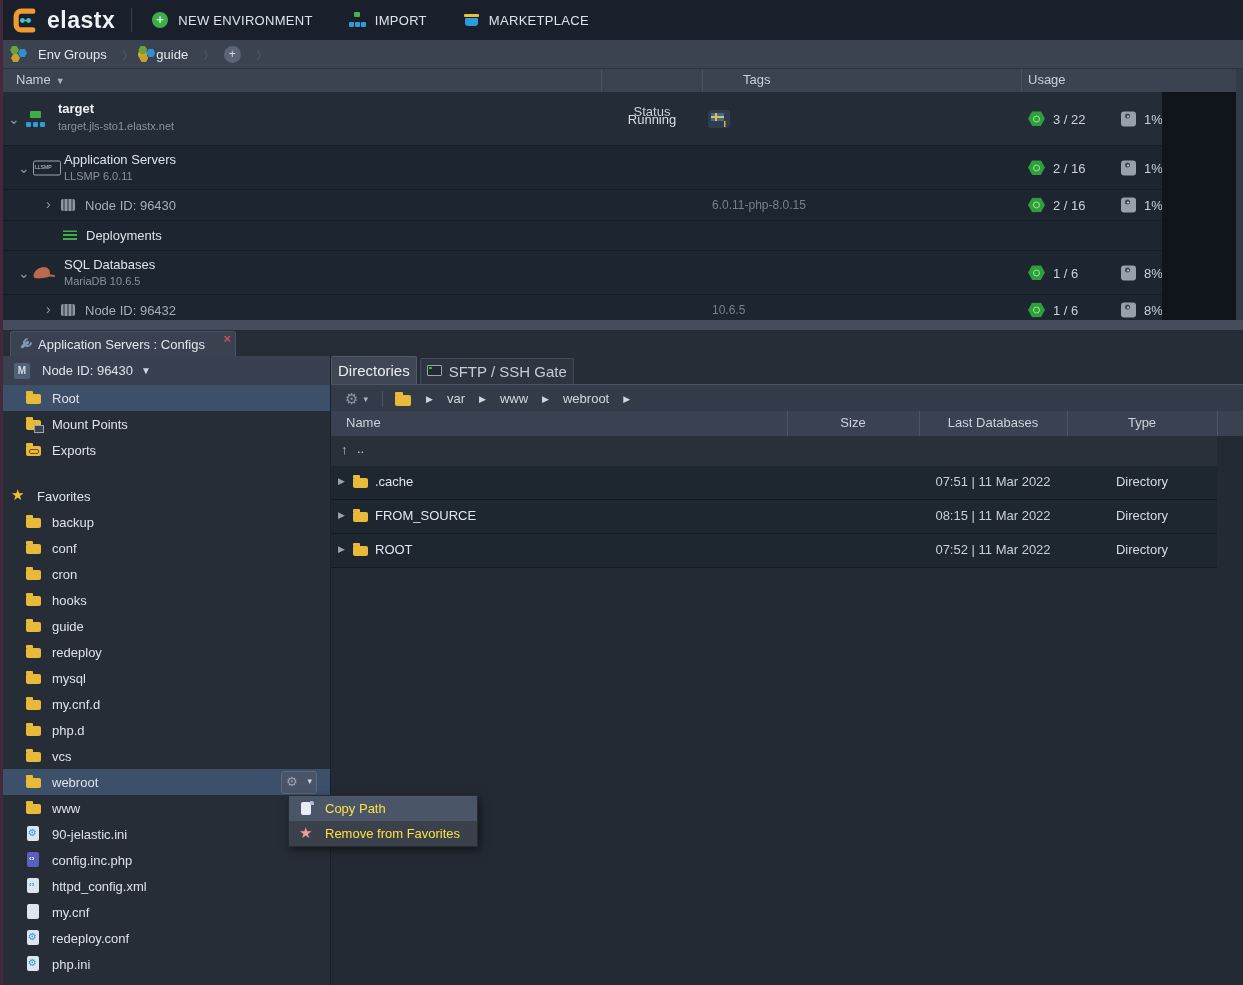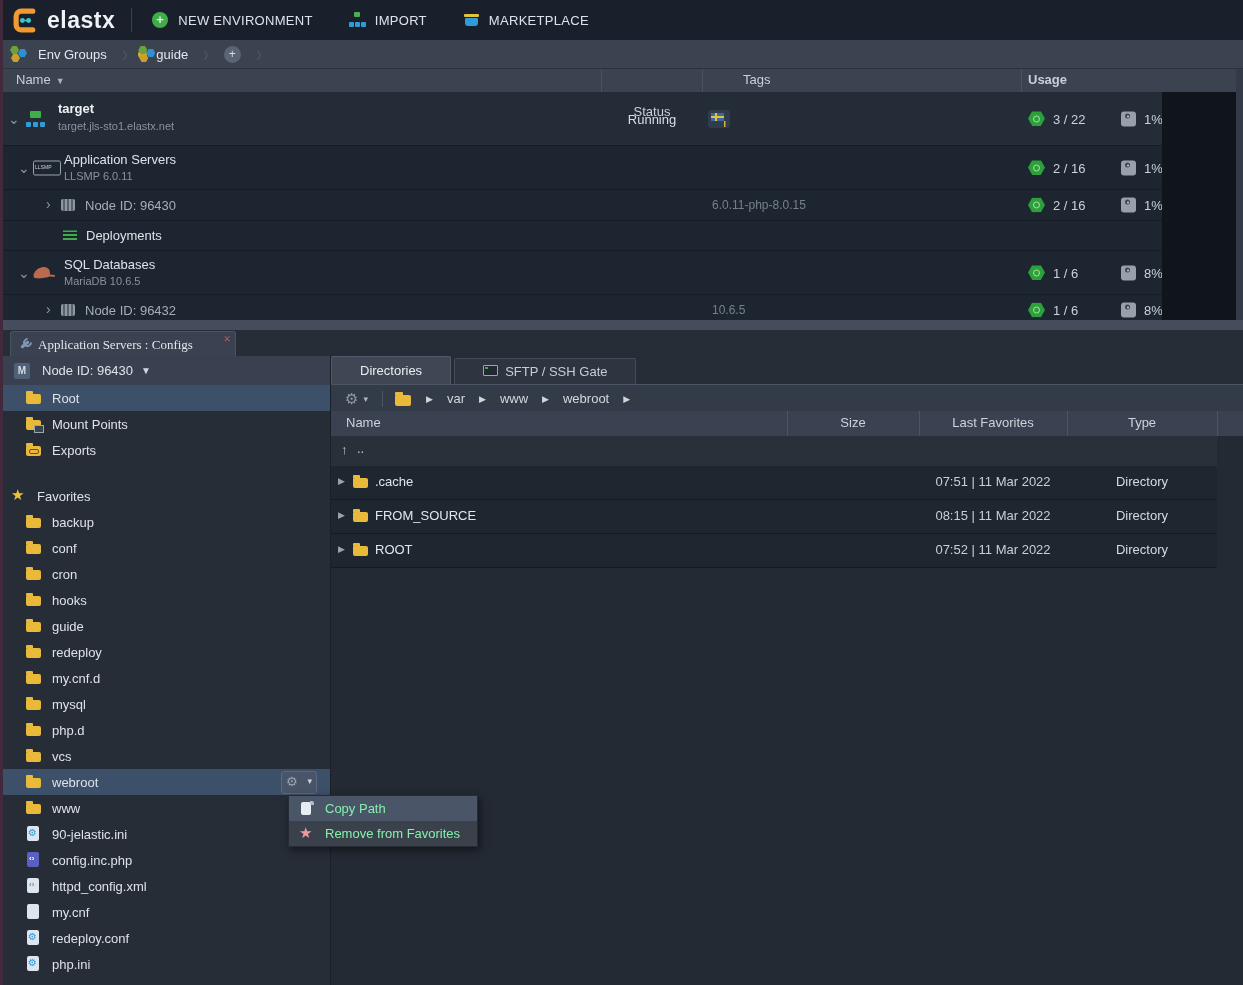--- a/index.html
+++ b/index.html
@@ -40,21 +40,21 @@
   .hex-y{left:1px;top:9px;background:#c9a02d;}
   .crumb-add{width:17px;height:17px;border-radius:50%;background:#5a6472;color:#d6dce3;font-size:12px;line-height:17px;
       text-align:center;margin-left:14px;}
   
   .grid-head{left:0;top:68px;width:1243px;height:24px;background:#3b4250;z-index:4;font-size:13px;color:#c9d0d9;}
   .gh-cell{position:absolute;top:4px;}
   .gh-name{left:16px;}
   .gh-sort{font-size:9px;color:#aab2bd;margin-left:5px;}
   .gh-status{left:602px;width:100px;text-align:center;margin-top:32px;}
   .gh-tags{left:743px;}
-  .gh-usage{left:1028px;font-weight:bold;}
+  .gh-usage{left:1028px;}
   .gh-div{position:absolute;top:0;width:1px;height:24px;background:#4a5261;}
   .env-rows{left:0;top:92px;width:1162px;height:228px;overflow:hidden;background:#1d2530;z-index:3;}
   .env-row{position:relative;border-bottom:1px solid #161c25;background:#1d2530;}
   .env-row[data-variant="env"]{height:53px;}
   .env-row[data-variant="group"]{height:43px;}
   .env-row[data-variant="node"]{height:30px;}
   .env-row[data-variant="deploy"]{height:29px;}
   .env-row[data-selected="true"]{background:#242c37;}
   .chev{position:absolute;top:50%;transform:translateY(-50%);color:#8d96a2;font-size:14px;}
   .env-row[data-variant="env"] .chev{left:8px;}
@@ -112,21 +112,21 @@
   .env-row[data-money="true"] .money{display:block;}
   .money::before{content:"";position:absolute;left:2px;top:4px;width:14px;height:13px;border-radius:50% 50% 45% 45%;background:#f0c420;
       box-shadow:0 -5px 0 -5px #f0c420;}
   .money::after{content:"$";position:absolute;left:0;top:5px;width:18px;text-align:center;font-size:9px;font-weight:bold;color:#6b5200;}
   .env-scroll{left:1236px;top:68px;width:7px;height:252px;background:#333b48;z-index:4;}
   .hband{left:0;top:320px;width:1243px;height:10px;background:#454c5b;z-index:4;}
   
   .panel{left:0;top:330px;width:1243px;height:655px;background:#232a34;z-index:10;}
   .panel-tabs{position:absolute;left:0;top:0;width:1243px;height:26px;background:#262d37;}
   .ptab{position:absolute;left:10px;top:1px;width:224px;height:25px;background:#3a4150;border:1px solid #4a5362;border-bottom:none;
-      border-radius:3px 3px 0 0;display:flex;align-items:center;font-family:Liberation Serif, serif;}
+      border-radius:3px 3px 0 0;display:flex;align-items:center;}
   .ptab-label{font-size:13px;color:#e2e6ea;margin-left:6px;}
   .wrench{margin-left:8px;width:13px;height:13px;position:relative;}
   .wrench::before{content:"";position:absolute;left:1px;top:5px;width:10px;height:3px;background:#7f97b5;border-radius:2px;transform:rotate(-40deg);}
   .wrench::after{content:"";position:absolute;right:0;top:0;width:5px;height:5px;border:2px solid #7f97b5;border-radius:50%;border-top-color:transparent;transform:rotate(45deg);}
   .ptab-close{position:absolute;right:4px;top:0px;font-size:13px;font-weight:bold;color:#c4515c;line-height:13px;}
   
   .left-pane{position:absolute;left:0;top:26px;width:330px;height:629px;background:#262d37;border-right:1px solid #1a2028;}
   .lp-head{position:absolute;left:0;top:0;width:330px;height:29px;background:#394150;border-bottom:1px solid #2a303b;display:flex;align-items:center;}
   .lp-badge{margin-left:14px;width:16px;height:16px;background:#4f6078;border-radius:2px;color:#d4dce4;font-size:10px;font-weight:bold;
       text-align:center;line-height:16px;}
@@ -155,21 +155,21 @@
   .ticon[data-icon="file-php"]::after{content:"‹›";position:absolute;left:3px;top:2px;font-size:8px;font-weight:bold;color:#ffffff;}
   .ticon[data-icon="file-xml"]::after{content:"‹›";position:absolute;left:3px;top:2px;font-size:8px;font-weight:bold;color:#2f9bd8;}
   .tgear{display:none;position:absolute;right:13px;top:2px;width:34px;height:21px;background:#4a5468;border:1px solid #5d6880;
       border-radius:3px;color:#9aa4b3;}
   .titem[data-gear="true"] .tgear{display:block;}
   .tgear::before{content:"⚙";position:absolute;left:4px;top:2px;font-size:13px;}
   .tgear::after{content:"▾";position:absolute;right:4px;top:4px;font-size:9px;color:#cfd6de;}
   
   .right-pane{position:absolute;left:331px;top:26px;width:912px;height:629px;background:#232a34;}
   .rp-tabs{position:absolute;left:0;top:0;width:912px;height:28px;background:#272d37;display:flex;align-items:flex-end;}
-  .rtab{height:25px;display:flex;align-items:center;padding:0 28px;font-size:13px;color:#c6cdd5;background:#2e3540;
+  .rtab{height:25px;display:flex;align-items:center;padding:0 6px;font-size:15px;color:#c6cdd5;background:#2e3540;
       border:1px solid #434b57;border-bottom:none;border-radius:2px 2px 0 0;margin-right:3px;}
   .rtab[data-active="true"]{height:27px;background:#3f4754;border-color:#525b6a;color:#eaeef2;}
   .rtab .mon{display:none;position:relative;width:15px;height:13px;margin-right:7px;}
   .rtab[data-icon="terminal-monitor"] .mon{display:inline-block;}
   .mon::before{content:"";position:absolute;left:0;top:0;width:13px;height:9px;background:#222933;border:1px solid #9aa5b1;border-radius:1px;}
   .mon::after{content:"";position:absolute;left:2px;top:2px;width:3px;height:2px;background:#3fae49;box-shadow:5px 8px 0 -1px #9aa5b1;}
   .rp-toolbar{position:absolute;left:0;top:28px;width:912px;height:27px;background:#343b48;border-top:1px solid #4b5464;
       display:flex;align-items:center;}
   .tool-gear{margin-left:14px;display:flex;align-items:center;color:#8e98a6;}
   .tool-gear::before{content:"⚙";font-size:15px;}
@@ -196,21 +196,21 @@
   .frow{position:relative;height:33px;background:#1e2630;border-bottom:1px solid #141a22;}
   .f-exp{position:absolute;left:7px;top:10px;font-size:9px;color:#9aa3ae;}
   .f-folder{position:absolute;left:22px;top:10px;width:16px;height:12px;}
   .f-folder::before{content:"";position:absolute;left:0;top:2px;width:15px;height:10px;background:#e9ba3a;border-radius:1px 2px 2px 2px;}
   .f-folder::after{content:"";position:absolute;left:0;top:-1px;width:7px;height:3px;background:#e9ba3a;border-radius:1px 1px 0 0;}
   .f-name{position:absolute;left:44px;top:8px;font-size:13px;color:#e2e7ec;}
   .f-mod{position:absolute;left:588px;top:8px;width:148px;text-align:center;font-size:13px;color:#c9cfd7;}
   .f-type{position:absolute;left:736px;top:8px;width:150px;text-align:center;font-size:13px;color:#d6dbe1;}
   
   .ctx-menu{left:288px;top:795px;width:188px;background:#3a414b;border:1px solid #262c34;box-shadow:2px 3px 8px rgba(0,0,0,.5);z-index:80;}
-  .ctx-item{position:relative;height:25px;display:flex;align-items:center;font-size:13px;color:#86efac;}
+  .ctx-item{position:relative;height:25px;display:flex;align-items:center;font-size:13px;color:#fde047;}
   .ctx-item[data-highlighted="true"]{background:#4a5568;}
   .cicon{position:relative;width:16px;height:16px;margin-left:10px;flex:none;}
   .cicon[data-icon="copy-page"]::before{content:"";position:absolute;left:2px;top:1px;width:10px;height:13px;background:#e8edf3;border-radius:2px;}
   .cicon[data-icon="copy-page"]::after{content:"";position:absolute;right:1px;top:0;width:4px;height:4px;background:#aebdd2;border-radius:0 2px 0 2px;}
   .cicon[data-icon="pink-star"]::before{content:"★";position:absolute;left:0;top:-2px;font-size:15px;color:#ee9a9d;}
   .ctx-label{margin-left:10px;}
 </style>
 </head>
 <body>
 
@@ -450,26 +450,26 @@
           <span class="tlabel">guide</span>
 
         </div>
         <div class="titem" data-icon="folder" data-level="1">
           <span class="ticon" data-icon="folder"></span>
           <span class="tlabel">redeploy</span>
 
         </div>
         <div class="titem" data-icon="folder" data-level="1">
           <span class="ticon" data-icon="folder"></span>
+          <span class="tlabel">mysql</span>
+
+        </div>
+        <div class="titem" data-icon="folder" data-level="1">
+          <span class="ticon" data-icon="folder"></span>
           <span class="tlabel">my.cnf.d</span>
-
-        </div>
-        <div class="titem" data-icon="folder" data-level="1">
-          <span class="ticon" data-icon="folder"></span>
-          <span class="tlabel">mysql</span>
 
         </div>
         <div class="titem" data-icon="folder" data-level="1">
           <span class="ticon" data-icon="folder"></span>
           <span class="tlabel">php.d</span>
 
         </div>
         <div class="titem" data-icon="folder" data-level="1">
           <span class="ticon" data-icon="folder"></span>
           <span class="tlabel">vcs</span>
@@ -547,21 +547,21 @@
           <span class="path-item">
             <span class="path-sep">▶</span>
             <span class="path-label">webroot</span>
           </span>
         </span>
       <span class="path-sep">▶</span>
     </div>
     <div class="ft-head">
       <span class="fh-cell fh-name">Name</span>
       <span class="fh-cell fh-size">Size</span>
-      <span class="fh-cell fh-mod">Last Favorites</span>
+      <span class="fh-cell fh-mod">Last Databases</span>
       <span class="fh-cell fh-type">Type</span>
       <span class="fh-div" style="left:456px"></span>
       <span class="fh-div" style="left:588px"></span>
       <span class="fh-div" style="left:736px"></span>
       <span class="fh-div" style="left:886px"></span>
     </div>
     <div class="ft-up">
       <span class="up-arrow">↑</span>
       <span class="up-label">..</span>
     </div>

